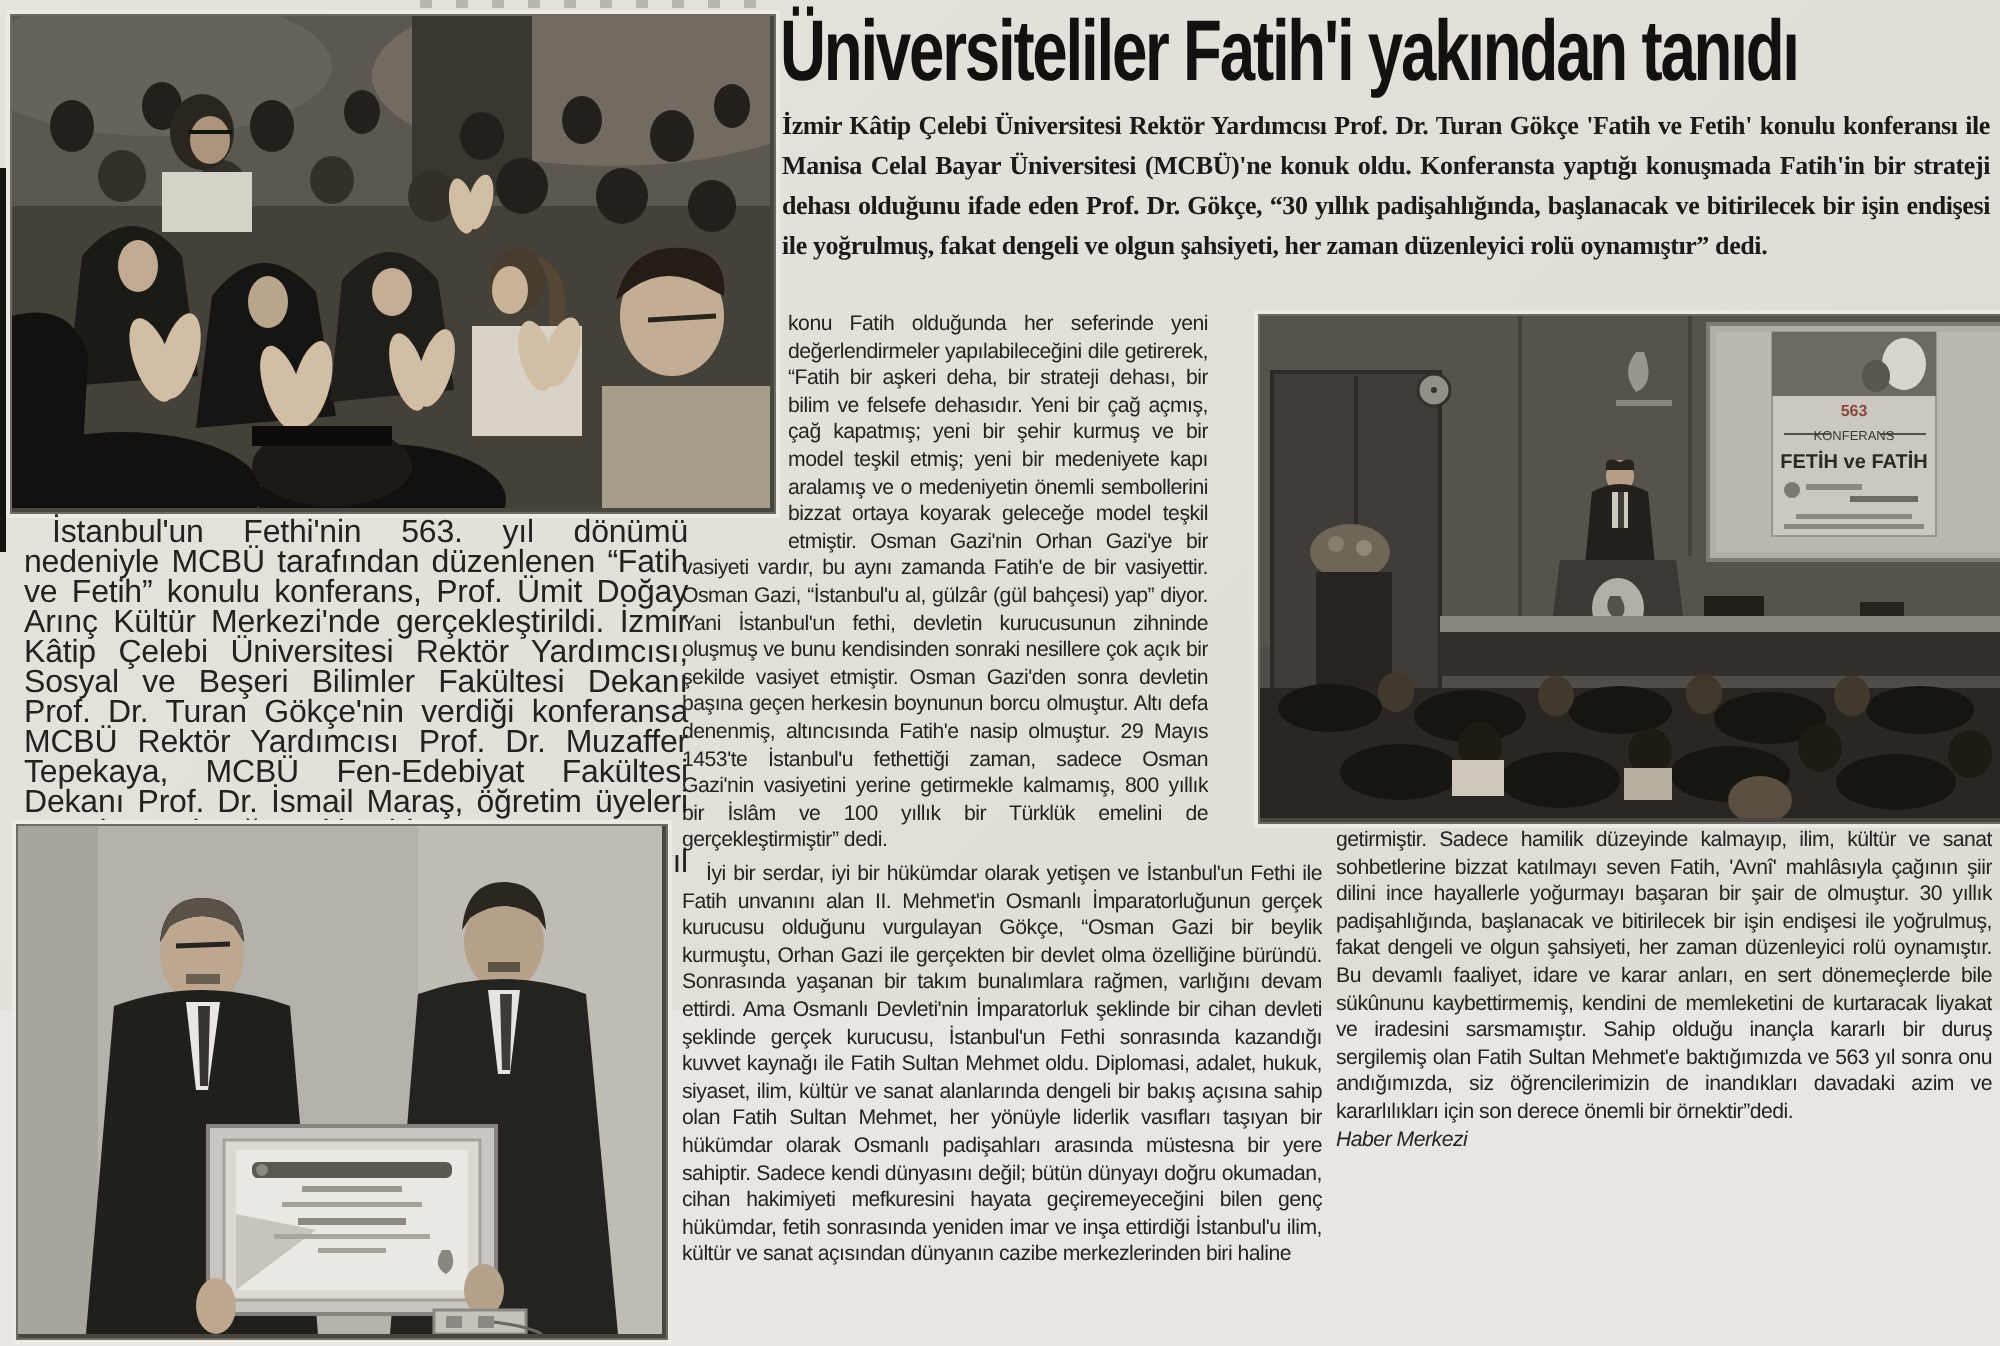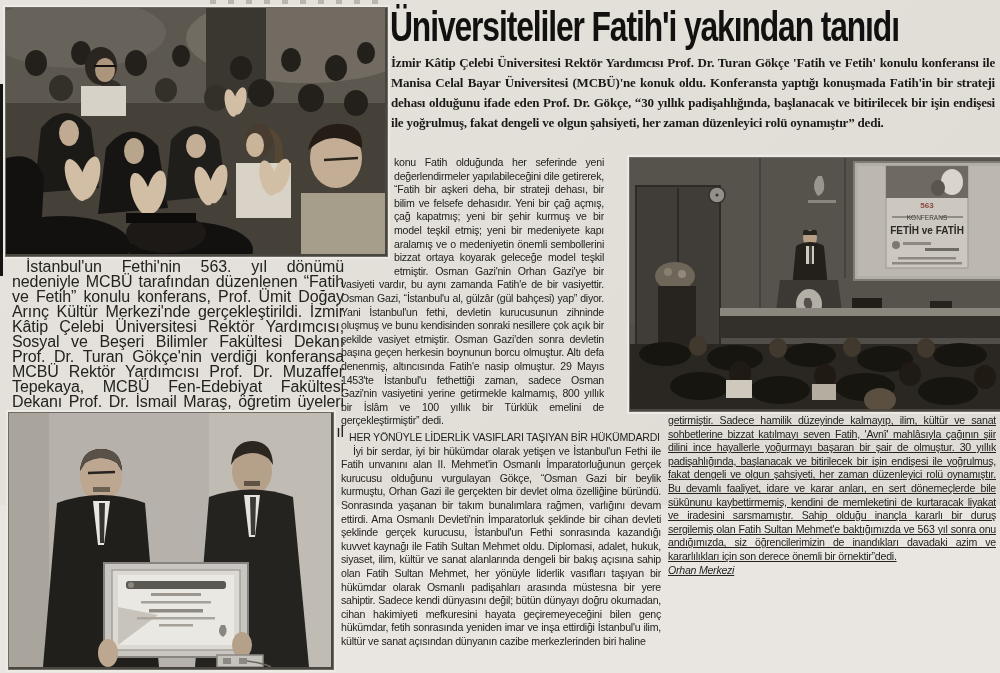--- a/index.html
+++ b/index.html
@@ -21,21 +21,21 @@
   .cap-col p{margin:0;}
   .indent{text-indent:14px;}
   .subhead{text-indent:14px;text-transform:none;}
 
   .body-col{position:absolute;font-size:10.6px;line-height:13.6px;letter-spacing:-.25px;text-align:justify;color:#24231f;overflow:hidden;}
   .body-col p{margin:0;}
   .colA{left:341px;top:156px;width:263px;height:276px;}
   .colA .spacer{float:left;width:53px;height:109px;}
   .colB{left:341px;top:431px;width:320px;height:241px;}
   .colB .sub{text-indent:8px;}
-  .colC{left:668px;top:414px;width:328px;height:258px;text-decoration:underline;}
+  .colC{left:668px;top:414px;width:328px;height:258px;}
   .body-col .pindent{text-indent:12px;}
   .byline{font-style:italic;}
 </style>
 </head>
 <body>
 
 <div class="page">
 
   <div class="edge-artifact"></div>
   <div class="top-artifact"></div>
@@ -221,27 +221,26 @@
       </g>
     </svg>
   </div>
 
   <div class="body-col colA">
     <div class="spacer"></div>
     <p>konu Fatih olduğunda her seferinde yeni değerlendirmeler yapılabileceğini dile getirerek, “Fatih bir aşkeri deha, bir strateji dehası, bir bilim ve felsefe dehasıdır. Yeni bir çağ açmış, çağ kapatmış; yeni bir şehir kurmuş ve bir model teşkil etmiş; yeni bir medeniyete kapı aralamış ve o medeniyetin önemli sembollerini bizzat ortaya koyarak geleceğe model teşkil etmiştir. Osman Gazi'nin Orhan Gazi'ye bir vasiyeti vardır, bu aynı zamanda Fatih'e de bir vasiyettir. Osman Gazi, “İstanbul'u al, gülzâr (gül bahçesi) yap” diyor. Yani İstanbul'un fethi, devletin kurucusunun zihninde oluşmuş ve bunu kendisinden sonraki nesillere çok açık bir şekilde vasiyet etmiştir. Osman Gazi'den sonra devletin başına geçen herkesin boynunun borcu olmuştur. Altı defa denenmiş, altıncısında Fatih'e nasip olmuştur. 29 Mayıs 1453'te İstanbul'u fethettiği zaman, sadece Osman Gazi'nin vasiyetini yerine getirmekle kalmamış, 800 yıllık bir İslâm ve 100 yıllık bir Türklük emelini de gerçekleştirmiştir” dedi.</p>
   </div>
 
   <div class="body-col colB">
-    <p class="sub">HER YÖNÜYLE LİDERLİK VASIFLARI TAŞIYAN BİR HÜKÜMDARDI</p>
     <p class="pindent">İyi bir serdar, iyi bir hükümdar olarak yetişen ve İstanbul'un Fethi ile Fatih unvanını alan II. Mehmet'in Osmanlı İmparatorluğunun gerçek kurucusu olduğunu vurgulayan Gökçe, “Osman Gazi bir beylik kurmuştu, Orhan Gazi ile gerçekten bir devlet olma özelliğine büründü. Sonrasında yaşanan bir takım bunalımlara rağmen, varlığını devam ettirdi. Ama Osmanlı Devleti'nin İmparatorluk şeklinde bir cihan devleti şeklinde gerçek kurucusu, İstanbul'un Fethi sonrasında kazandığı kuvvet kaynağı ile Fatih Sultan Mehmet oldu. Diplomasi, adalet, hukuk, siyaset, ilim, kültür ve sanat alanlarında dengeli bir bakış açısına sahip olan Fatih Sultan Mehmet, her yönüyle liderlik vasıfları taşıyan bir hükümdar olarak Osmanlı padişahları arasında müstesna bir yere sahiptir. Sadece kendi dünyasını değil; bütün dünyayı doğru okumadan, cihan hakimiyeti mefkuresini hayata geçiremeyeceğini bilen genç hükümdar, fetih sonrasında yeniden imar ve inşa ettirdiği İstanbul'u ilim, kültür ve sanat açısından dünyanın cazibe merkezlerinden biri haline</p>
   </div>
 
   <div class="body-col colC">
     <p>getirmiştir. Sadece hamilik düzeyinde kalmayıp, ilim, kültür ve sanat sohbetlerine bizzat katılmayı seven Fatih, 'Avnî' mahlâsıyla çağının şiir dilini ince hayallerle yoğurmayı başaran bir şair de olmuştur. 30 yıllık padişahlığında, başlanacak ve bitirilecek bir işin endişesi ile yoğrulmuş, fakat dengeli ve olgun şahsiyeti, her zaman düzenleyici rolü oynamıştır. Bu devamlı faaliyet, idare ve karar anları, en sert dönemeçlerde bile sükûnunu kaybettirmemiş, kendini de memleketini de kurtaracak liyakat ve iradesini sarsmamıştır. Sahip olduğu inançla kararlı bir duruş sergilemiş olan Fatih Sultan Mehmet'e baktığımızda ve 563 yıl sonra onu andığımızda, siz öğrencilerimizin de inandıkları davadaki azim ve kararlılıkları için son derece önemli bir örnektir”dedi.</p>
-    <p class="byline">Orhan Merkezi</p>
+    <p class="byline">Haber Merkezi</p>
   </div>
 
   <div class="ph ph3">
     <svg width="322" height="254" viewBox="0 0 322 254">
       <rect width="322" height="254" fill="#b6b2ab"></rect>
       <rect x="200" y="0" width="122" height="254" fill="#c0bcb4"></rect>
       <rect x="0" y="0" width="40" height="254" fill="#a9a59d"></rect>
 
       <g>
         <ellipse cx="92" cy="64" rx="21" ry="25" fill="#bda791"></ellipse>

